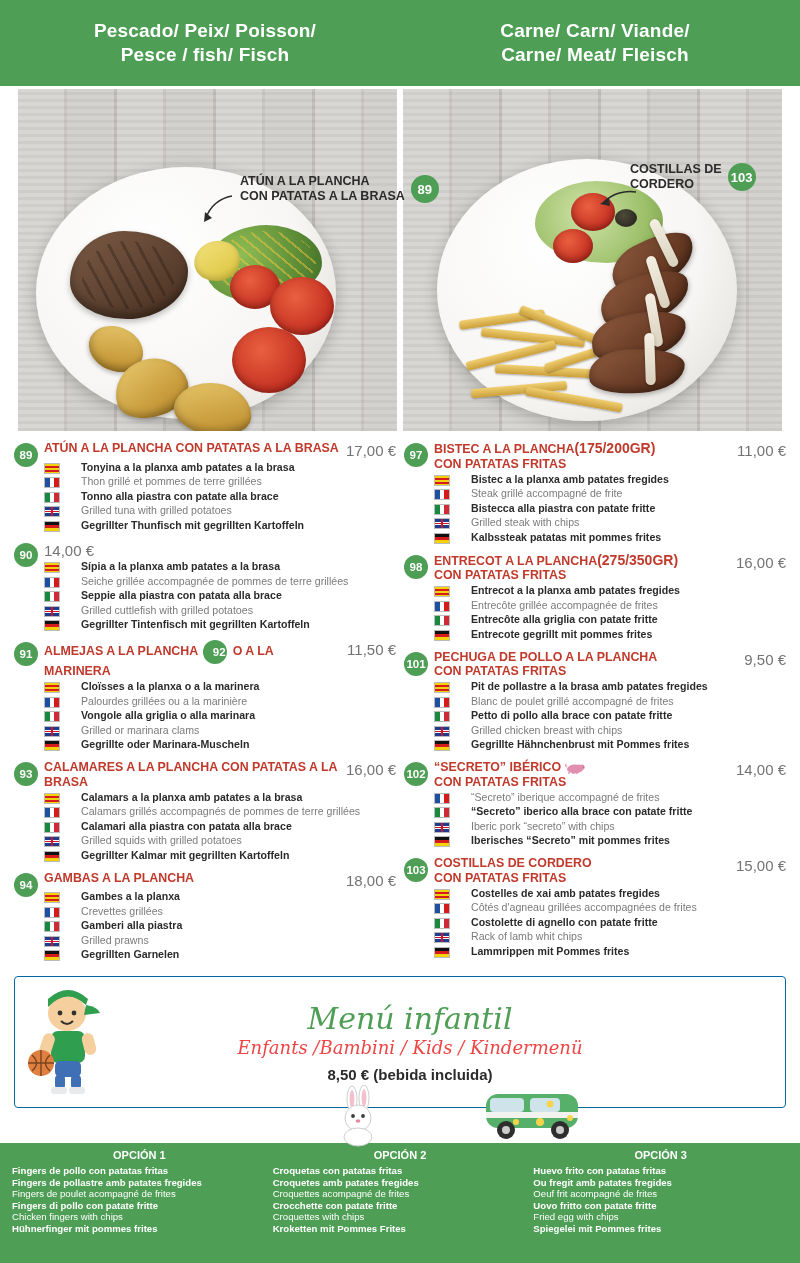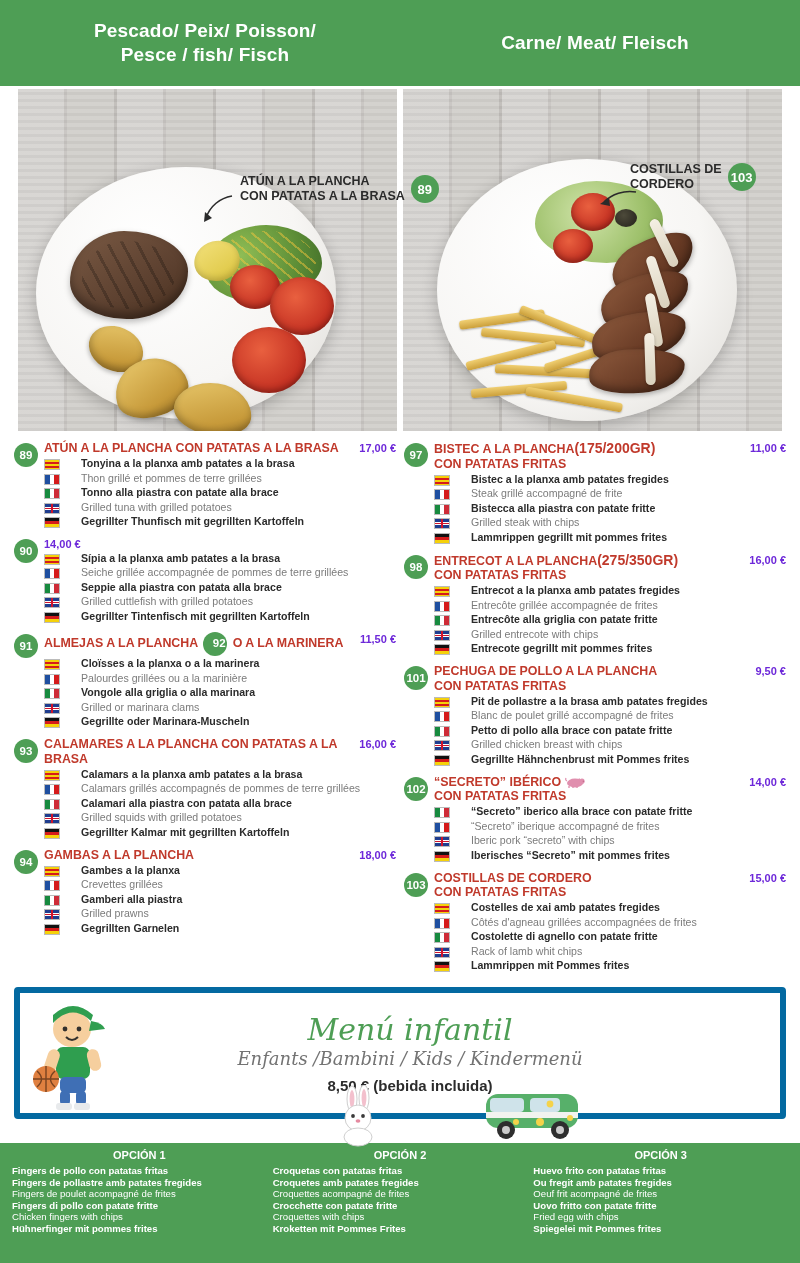--- a/index.html
+++ b/index.html
@@ -160,21 +160,21 @@
   .item-badge { padding-top:2px; }
   .item-body { flex:1; }
   .item-head {
     display:flex; justify-content:space-between; align-items:flex-start; gap:6px;
   }
   .item-title {
     color:#c0392b; font-weight:bold; font-size: 12.4px; line-height: 14.5px;
     text-transform:uppercase;
   }
   .item-title .gr { font-size: 14px; font-weight:bold; color:#c0392b; }
-  .price { color:#6d28d9; font-weight:bold; font-size: 11px; white-space:nowrap; padding-top:1px;}
+  .price { color:#737373; font-weight:normal; font-size: 15px; white-space:nowrap; padding-top:1px;}
   .lang { display:flex; align-items:flex-end; gap:21px; margin-top:1.5px; }
   .flag { width: 16px; height: 11px; flex:none; margin-top:2px; border:.5px solid #bbb; position:relative; overflow:hidden;}
   .flag.ca { background: repeating-linear-gradient(180deg,#f5d10a 0 2px,#d51b1b 2px 4px); }
   .flag.fr { background: linear-gradient(90deg,#1f4fa0 0 33.3%,#ffffff 33.3% 66.6%,#d51b1b 66.6% 100%); }
   .flag.it { background: linear-gradient(90deg,#178a3f 0 33.3%,#ffffff 33.3% 66.6%,#ce2b37 66.6% 100%); }
   .flag.uk { background:#1f3d8f; }
   .flag.uk:before{content:"";position:absolute;inset:0;
     background:
       linear-gradient(90deg,transparent 42%,#fff 42% 58%,transparent 58%),
       linear-gradient(0deg,transparent 36%,#fff 36% 64%,transparent 64%);}
@@ -184,36 +184,36 @@
       linear-gradient(0deg,transparent 40%,#cf142b 40% 60%,transparent 60%);}
   .flag.de { background: linear-gradient(180deg,#111 0 33.3%,#d51b1b 33.3% 66.6%,#f5d10a 66.6% 100%); }
   .lang-txt { font-size: 10.6px; line-height: 12.6px; }
   .lang-txt.b { font-weight: bold; }
   .lang-txt.g { color:#7b7b7b; }
   .inline-badge { display:inline-flex; vertical-align:middle; margin: 0 2px; padding-left: 8px; }
 
   
   .kids {
     margin: 6px 14px 0 14px;
-    border: 6px solid #0369a1;
+    border: 1px solid #0369a1;
     border-radius: 4px;
     height: 132px;
     position:relative;
     display:flex; align-items:center;
     background:#fff;
   }
   .kid-art { width: 110px; height:100%; position:relative; }
   .kids-center { flex:1; text-align:center; padding-right: 90px; }
   .kids-title {
     font-family: "DejaVu Serif", serif;
     font-size: 30px; color:#4e9e55; font-style: italic; line-height: 34px;
   }
   .kids-sub {
     font-family:"DejaVu Serif", serif; font-style:italic;
-    font-size: 18px; color:#737373; line-height: 24px;
+    font-size: 18px; color:#ef4444; line-height: 24px;
   }
   .kids-price { font-size: 15px; font-weight:bold; margin-top: 6px; }
 
   
   .bottom {
     position:absolute; left:0; bottom:0; width:800px; height: 120px;
     background:#4e9e55;
   }
   .opciones { display:flex; padding: 6px 12px 0 12px; gap: 6px; }
   .opt { width: 33.33%; }
@@ -227,20 +227,21 @@
 <body>
 
 <div class="page">
 
   <div class="header">
     <div class="header-col">
       <div class="l1">Pescado/ Peix/ Poisson/</div>
       <div class="l2">Pesce / fish/ Fisch</div>
     </div>
     <div class="header-col">
+      <div class="l1">Carne/ Carn/ Viande/</div>
       <div class="l2">Carne/ Meat/ Fleisch</div>
     </div>
   </div>
 
   <div class="photoband">
 
     <div class="photo">
       <div class="wood"></div>
       <div class="plate left"></div>
       <div class="blob salad"></div>
@@ -502,21 +503,21 @@
           <div class="lang">
               <span class="flag it"></span>
               <span class="lang-txt b">Bistecca alla piastra con patate fritte</span>
             </div>
           <div class="lang">
               <span class="flag uk"></span>
               <span class="lang-txt g">Grilled steak with chips</span>
             </div>
           <div class="lang">
               <span class="flag de"></span>
-              <span class="lang-txt b">Lammrippen gegrillt mit pommes frites</span>
+              <span class="lang-txt b">Kalbssteak patatas mit pommes frites</span>
             </div>
         </div>
       </div>
 
       <div class="item">
         <div class="item-badge">
             <div class="badge sm">98</div>
           </div>
         <div class="item-body">
           <div class="item-head">
@@ -530,24 +531,20 @@
               <span class="flag ca"></span>
               <span class="lang-txt b">Entrecot a la planxa amb patates fregides</span>
             </div>
           <div class="lang">
               <span class="flag fr"></span>
               <span class="lang-txt g">Entrecôte grillée accompagnée de frites</span>
             </div>
           <div class="lang">
               <span class="flag it"></span>
               <span class="lang-txt b">Entrecôte alla griglia con patate fritte</span>
-            </div>
-          <div class="lang">
-              <span class="flag uk"></span>
-              <span class="lang-txt g">Grilled entrecote with chips</span>
             </div>
           <div class="lang">
               <span class="flag de"></span>
               <span class="lang-txt b">Entrecote gegrillt mit pommes frites</span>
             </div>
         </div>
       </div>
 
       <div class="item">
         <div class="item-badge">
@@ -598,26 +595,26 @@
                 <circle cx="18.4" cy="5.2" r=".8" fill="#c26a8c"></circle>
                 <path d="M14 2 l2 2 -3 .6z" fill="#e08fae"></path>
                 <path d="M4 10 v2 M8 10.6 v2 M12 10.4 v2" stroke="#e08fae" stroke-width="1.4"></path>
                 <path d="M2 5 q-2 -1 -1 -3" stroke="#e08fae" stroke-width="1.2" fill="none"></path>
               </svg><br>
               <span>CON PATATAS FRITAS</span>
             </div>
             <div class="price">14,00 €</div>
           </div>
           <div class="lang">
+              <span class="flag fr"></span>
+              <span class="lang-txt g">“Secreto” iberique accompagné de frites</span>
+            </div>
+          <div class="lang">
               <span class="flag it"></span>
               <span class="lang-txt b">“Secreto” iberico alla brace con patate fritte</span>
-            </div>
-          <div class="lang">
-              <span class="flag fr"></span>
-              <span class="lang-txt g">“Secreto” iberique accompagné de frites</span>
             </div>
           <div class="lang">
               <span class="flag uk"></span>
               <span class="lang-txt g">Iberic pork “secreto” with chips</span>
             </div>
           <div class="lang">
               <span class="flag de"></span>
               <span class="lang-txt b">Iberisches “Secreto” mit pommes frites</span>
             </div>
         </div>

